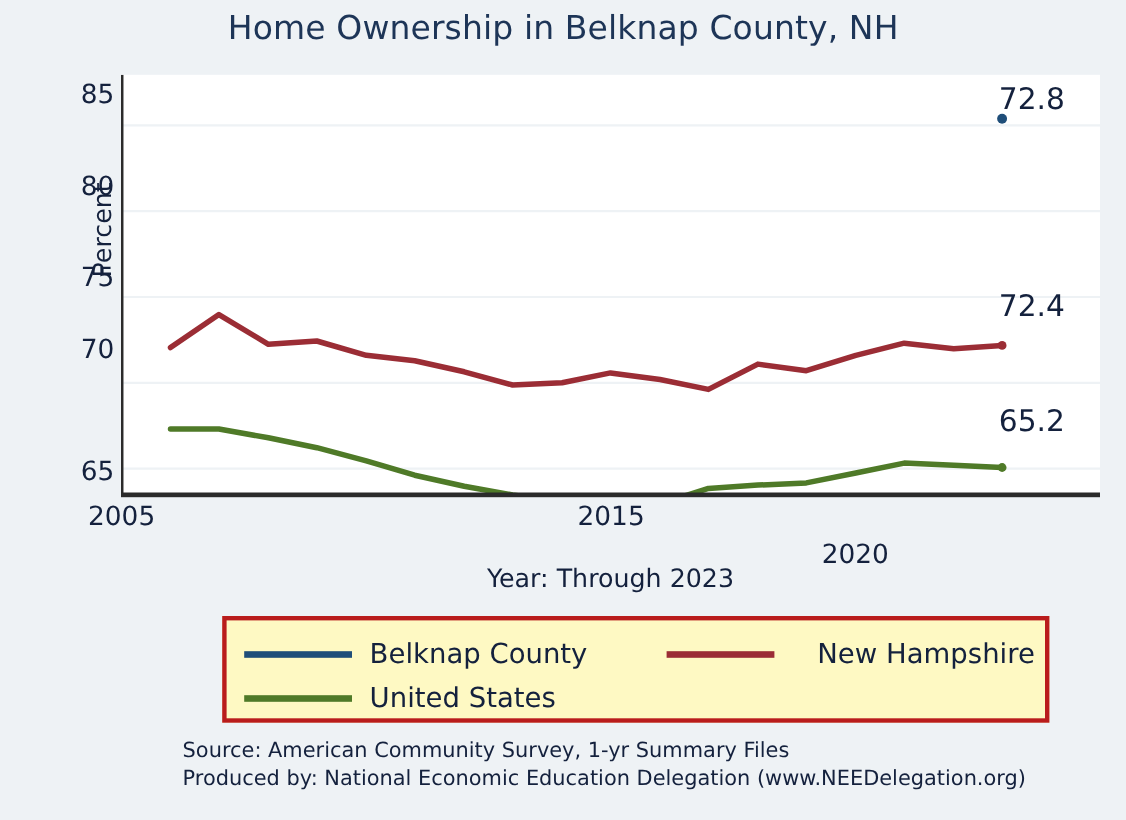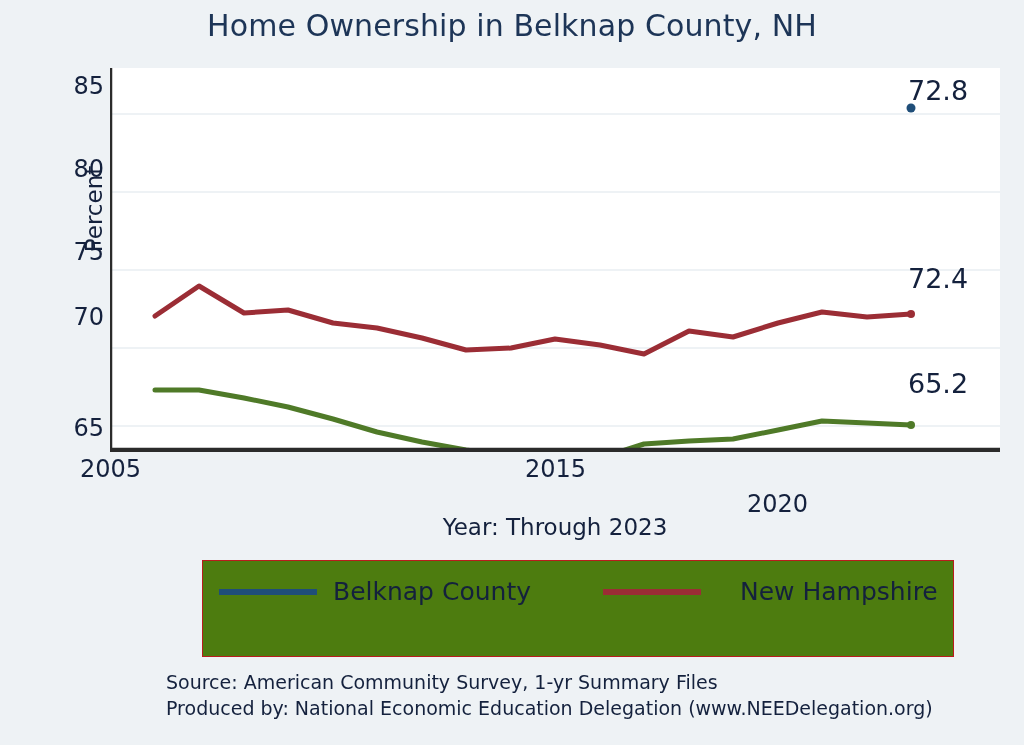--- a/index.html
+++ b/index.html
@@ -90,22 +90,22 @@
     white-space: nowrap;
   }
 
   
   .legend {
     position: absolute;
     left: 202px;
     top: 560px;
     width: 752px;
     height: 97px;
-    background: #4d7c0f;
-    border: 1px solid #b91c1c;
+    background: #fef9c3;
+    border: 4px solid #b91c1c;
     box-sizing: border-box;
   }
   .legend-row {
     position: absolute;
     display: flex;
     align-items: center;
   }
   .legend-swatch {
     width: 98px;
     height: 6px;
@@ -183,20 +183,24 @@
 
   <div class="legend">
     <div class="legend-row" style="left:16px; top:16px;">
       <span class="legend-swatch" style="background:#1f4e79;"></span>
       <span class="legend-text">Belknap County</span>
     </div>
     <div class="legend-row" style="left:400px; top:16px;gap:23px;">
       <span class="legend-swatch" style="background:#9b2d35;"></span>
       <span class="legend-text">New Hampshire</span>
     </div>
+    <div class="legend-row" style="left:16px; top:56px;">
+      <span class="legend-swatch" style="background:#4f7a28;"></span>
+      <span class="legend-text">United States</span>
+    </div>
   </div>
 
   <div class="footer">
     <div>Source: American Community Survey, 1-yr Summary Files</div>
     <div>Produced by: National Economic Education Delegation (www.NEEDelegation.org)</div>
   </div>
 
 </div>
 
 </body></html>

